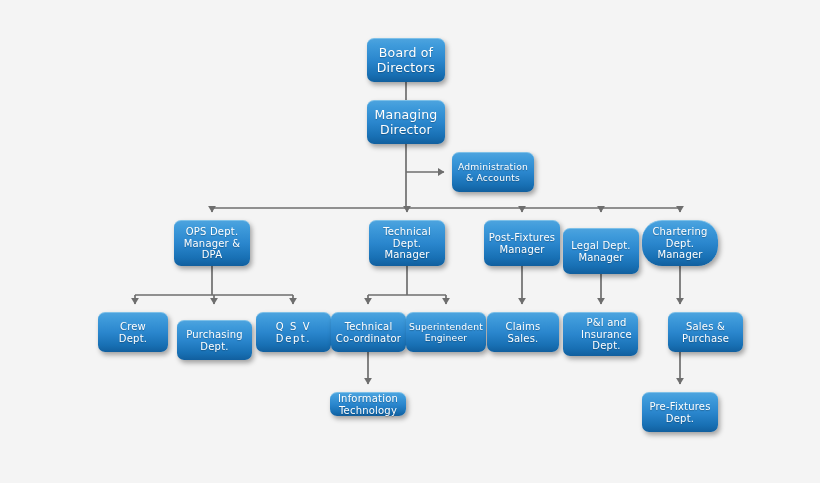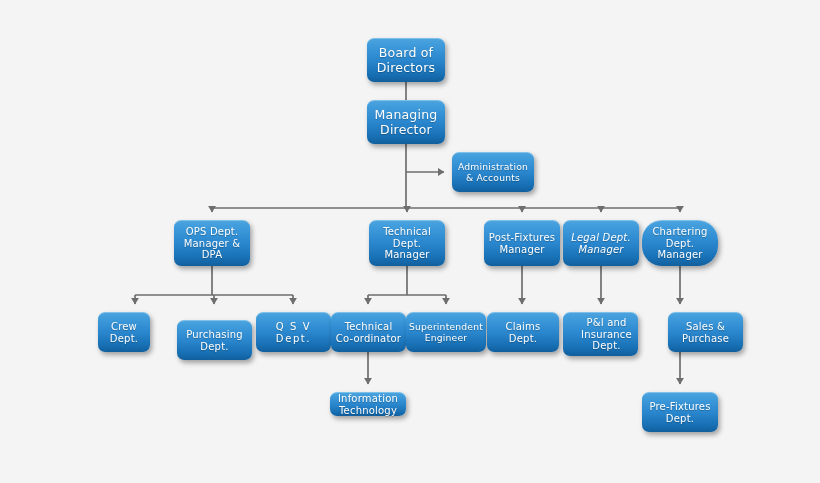--- a/index.html
+++ b/index.html
@@ -123,29 +123,29 @@
       </div>
       <div class="node sz-small" style="left: 369px; top: 220px; width: 76px; height: 46px;">
         <span class="node-label">Technical
 Dept.
 Manager</span>
       </div>
       <div class="node sz-small" style="left: 484px; top: 220px; width: 76px; height: 46px;">
         <span class="node-label">Post-Fixtures
 Manager</span>
       </div>
-      <div class="node sz-small" style="left: 563px; top: 220px; width: 76px; height: 46px; font-style: italic;">
+      <div class="node sz-small" style="left: 563px; top: 228px; width: 76px; height: 46px;">
         <span class="node-label">Legal Dept.
 Manager</span>
       </div>
       <div class="node sz-small" style="left: 642px; top: 220px; width: 76px; height: 46px; border-radius: 20px;">
         <span class="node-label">Chartering
 Dept. Manager</span>
       </div>
-      <div class="node sz-small" style="left: 98px; top: 312px; width: 52px; height: 40px;">
+      <div class="node sz-small" style="left: 98px; top: 312px; width: 70px; height: 40px;">
         <span class="node-label">Crew
 Dept.</span>
       </div>
       <div class="node sz-small" style="left: 177px; top: 312px; width: 75px; height: 40px; margin-top: 8px;">
         <span class="node-label">Purchasing
 Dept.</span>
       </div>
       <div class="node sz-small" style="left: 256px; top: 312px; width: 75px; height: 40px;">
         <span class="node-label track-wide">Q S V
 Dept.</span>
@@ -153,21 +153,21 @@
       <div class="node sz-small" style="left: 331px; top: 312px; width: 75px; height: 40px;">
         <span class="node-label">Technical
 Co-ordinator</span>
       </div>
       <div class="node sz-tiny" style="left: 406px; top: 312px; width: 80px; height: 40px;">
         <span class="node-label">Superintendent
 Engineer</span>
       </div>
       <div class="node sz-small" style="left: 487px; top: 312px; width: 72px; height: 40px;">
         <span class="node-label">Claims
-Dept.</span>
+Sales.</span>
       </div>
       <div class="node sz-small" style="left: 563px; top: 312px; width: 75px; height: 44px; padding-left: 12px;">
         <span class="node-label">P&amp;I and
 Insurance
 Dept.</span>
       </div>
       <div class="node sz-small" style="left: 642px; top: 312px; width: 75px; height: 40px; margin-left: 26px;">
         <span class="node-label">Sales &amp;
 Purchase</span>
       </div>

